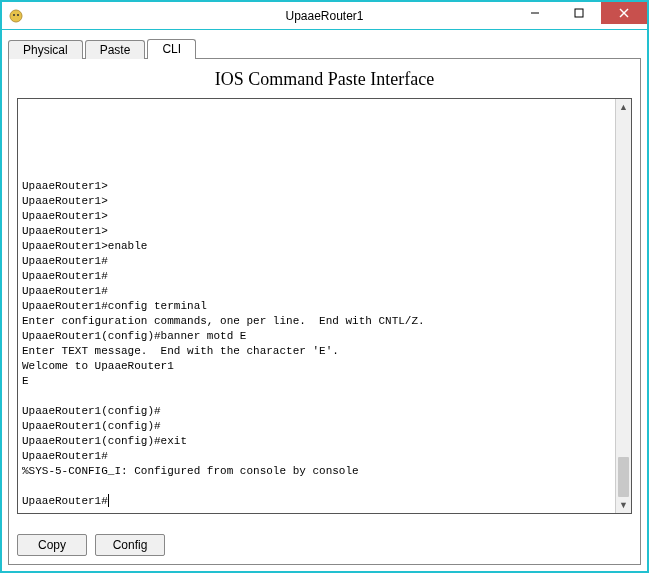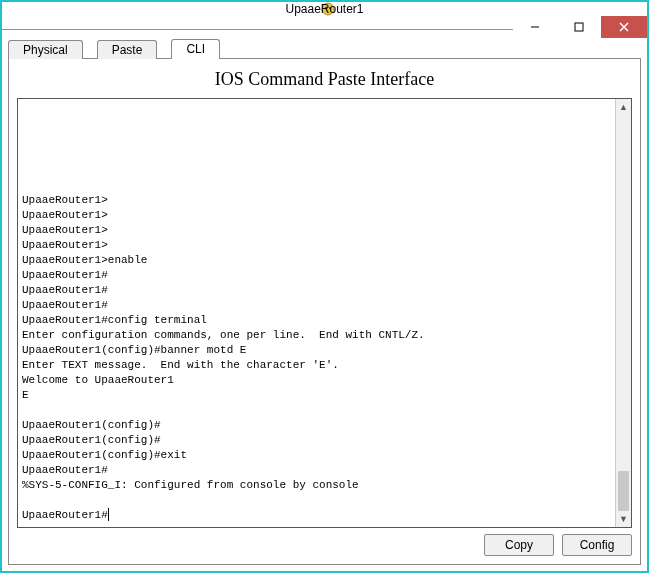--- a/index.html
+++ b/index.html
@@ -18,21 +18,20 @@
     display: flex;
     flex-direction: column;
   }
   .titlebar {
     height: 28px;
     background: #fff;
     display: flex;
     align-items: center;
     border-bottom: 1px solid #22c0d0;
     position: relative;
-    flex-direction: column;
   }
   .titlebar-icon {
     width: 16px;
     height: 16px;
     margin-left: 6px;
     display: flex;
     align-items: center;
     justify-content: center;
     font-size: 12px;
   }
@@ -74,21 +73,21 @@
     display: flex;
     align-items: flex-end;
     height: 24px;
   }
   .tab {
     border: 1px solid #888;
     border-bottom: none;
     padding: 2px 14px;
     font-size: 12px;
     background: #f0f0f0;
-    margin-right: 14px;
+    margin-right: 2px;
     border-radius: 3px 3px 0 0;
     position: relative;
     top: 1px;
   }
   .tab.active {
     background: #fff;
     z-index: 2;
     padding-bottom: 3px;
   }
   .tabpanel {
@@ -157,23 +156,22 @@
   .cursor {
     display: inline-block;
     width: 1px;
     height: 13px;
     background: #000;
     vertical-align: text-bottom;
     margin-left: 0;
   }
   .button-row {
     display: flex;
-    justify-content: flex-end;
     gap: 8px;
-    margin-top: 6px;
+    margin-top: 20px;
   }
   .btn {
     min-width: 70px;
     height: 22px;
     font-size: 12px;
     background: #f0f0f0;
     border: 1px solid #888;
     border-radius: 2px;
     cursor: pointer;
     padding: 0 10px;

